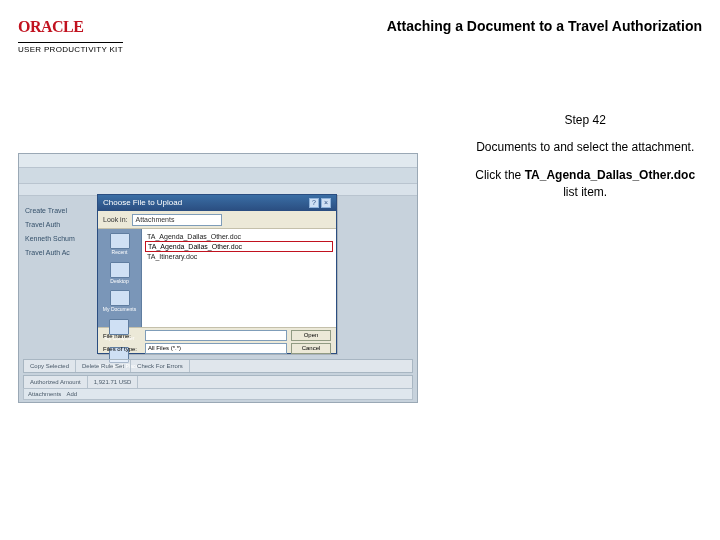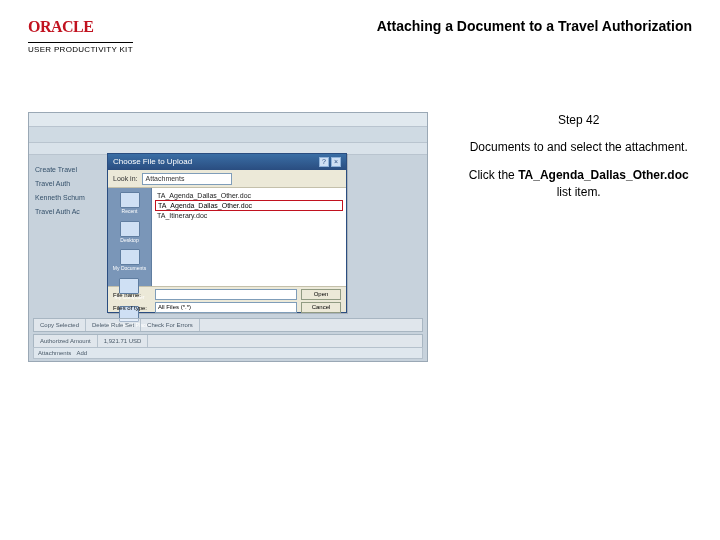--- a/index.html
+++ b/index.html
@@ -1,24 +1,24 @@
 <!DOCTYPE html>
 <html><head>
 <meta charset="utf-8">
 <style>
   * { box-sizing: border-box; margin: 0; padding: 0; }
   html, body { width: 720px; height: 540px; background: #fff; font-family: Arial, Helvetica, sans-serif; font-size: 12px; color: #000; }
-  .page { width: 720px; height: 540px; position: relative; padding: 18px 28px; }
+  .page { width: 720px; height: 540px; position: relative; padding: 18px 18px; }
   .header { display: flex; justify-content: space-between; align-items: flex-start; }
   .brand { display: flex; flex-direction: column; }
   .brand-logo { font-family: Georgia, "Times New Roman", serif; font-weight: bold; font-size: 16px; color: #c1121f; letter-spacing: -0.5px; }
   .brand-sub { font-size: 8px; font-weight: normal; letter-spacing: 0.3px; margin-top: 6px; color: #000; border-top: 1px solid #000; padding-top: 2px; }
   .title { font-size: 14px; font-weight: bold; color: #000; flex: 1; text-align: right; }
   .body { display: flex; margin-top: 58px; gap: 20px; }
-  .shot-col { width: 468px; }
+  .shot-col { width: 468px; margin-top: 41px; }
   .text-col { width: 254px; font-size: 12px; line-height: 1.45; text-align: center; }
   .text-col p { margin-bottom: 10px; }
   .bold { font-weight: bold; }
   
   .shot { width: 400px; height: 250px; background: #c7d2dc; position: relative; border: 1px solid #9aa8b5; overflow: hidden; }
   .shot-top { height: 14px; background: #e1e9ef; border-bottom: 1px solid #b9c4cf; }
   .shot-bar { position: absolute; top: 14px; left: 0; right: 0; height: 16px; background: #cfdae3; border-bottom: 1px solid #b9c4cf; }
   .shot-tabs { position: absolute; top: 30px; left: 0; right: 0; height: 12px; background: #d9e2ea; border-bottom: 1px solid #b9c4cf; }
   .shot-logo { position: absolute; top: 15px; left: 6px; font-family: Georgia, serif; font-size: 9px; font-weight: bold; color: #b3131a; }
   .side-labels { position: absolute; top: 50px; left: 6px; font-size: 7px; color: #34506a; line-height: 14px; }

